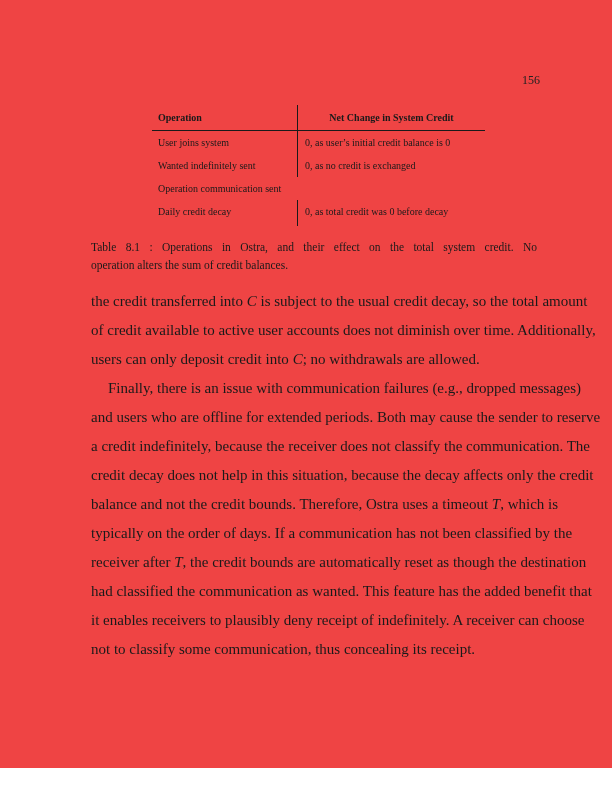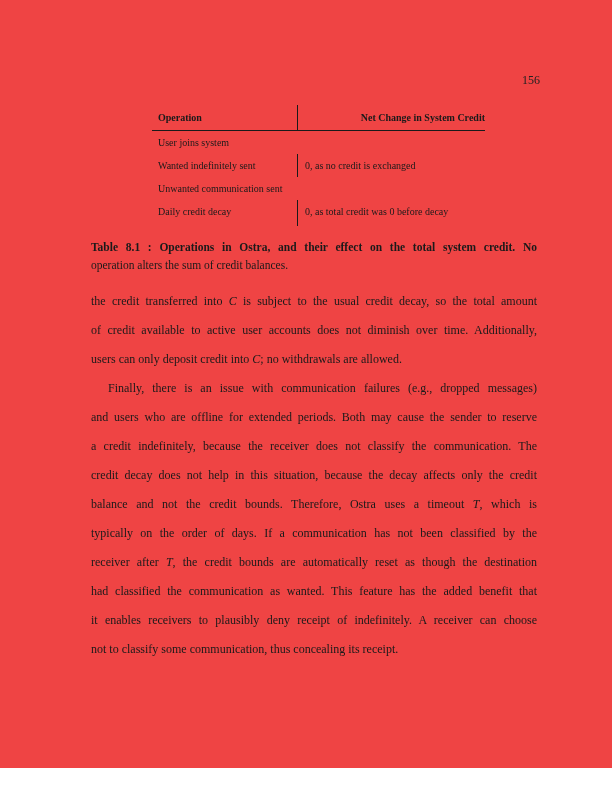--- a/index.html
+++ b/index.html
@@ -35,21 +35,21 @@
   .t-row {
     display: grid;
     grid-template-columns: 145px 1fr;
   }
   .t-head {
     height: 25px;
     border-bottom: 1px solid #1a1a1a;
   }
   .t-head .cell {
     font-weight: bold;
-    text-align: right;
+    text-align: center;
     line-height: 25px;
     white-space: nowrap;
   }
   .t-body .cell {
     line-height: 23px;
     height: 23px;
     white-space: nowrap;
   }
   .t-body.last .cell { height: 26px; }
   .cell.left  { padding-left: 6px; text-align: left; }
@@ -66,29 +66,28 @@
     color: #1a1a1a;
   }
   .caption .cap-line {
     height: 18px;
     line-height: 18px;
     white-space: nowrap;
   }
   .caption .cap-line.full {
     text-align: justify;
     text-align-last: justify;
-    font-weight: bold;
   }
   
   .body-text {
     position: absolute;
     left: 91px;
     top: 287px;
     width: 446px;
-    font-size: 12px;
+    font-size: 15px;
     color: #1a1a1a;
   }
   .line {
     height: 29px;
     line-height: 29px;
     white-space: nowrap;
     text-align: justify;
     text-align-last: justify;
   }
   .line.par-end {
@@ -107,27 +106,28 @@
 
   <div class="page-number">156</div>
 
   <div class="ostra-table">
     <div class="t-row t-head">
       <div class="cell left">Operation</div>
       <div class="cell right">Net Change in System Credit</div>
     </div>
     <div class="t-row t-body">
       <div class="cell left">User joins system</div>
+      <div class="cell right">0, as user’s initial credit balance is 0</div>
     </div>
     <div class="t-row t-body">
       <div class="cell left">Wanted indefinitely sent</div>
       <div class="cell right">0, as no credit is exchanged</div>
     </div>
     <div class="t-row t-body">
-      <div class="cell left">Unwanted communication sent</div>
+      <div class="cell left">Operation communication sent</div>
     </div>
     <div class="t-row t-body last">
       <div class="cell left">Daily credit decay</div>
       <div class="cell right">0, as total credit was 0 before decay</div>
     </div>
   </div>
 
   <div class="caption">
     <div class="cap-line full">Table 8.1 : Operations in Ostra, and their effect on the total system credit. No</div>
     <div class="cap-line">operation alters the sum of credit balances.</div>

